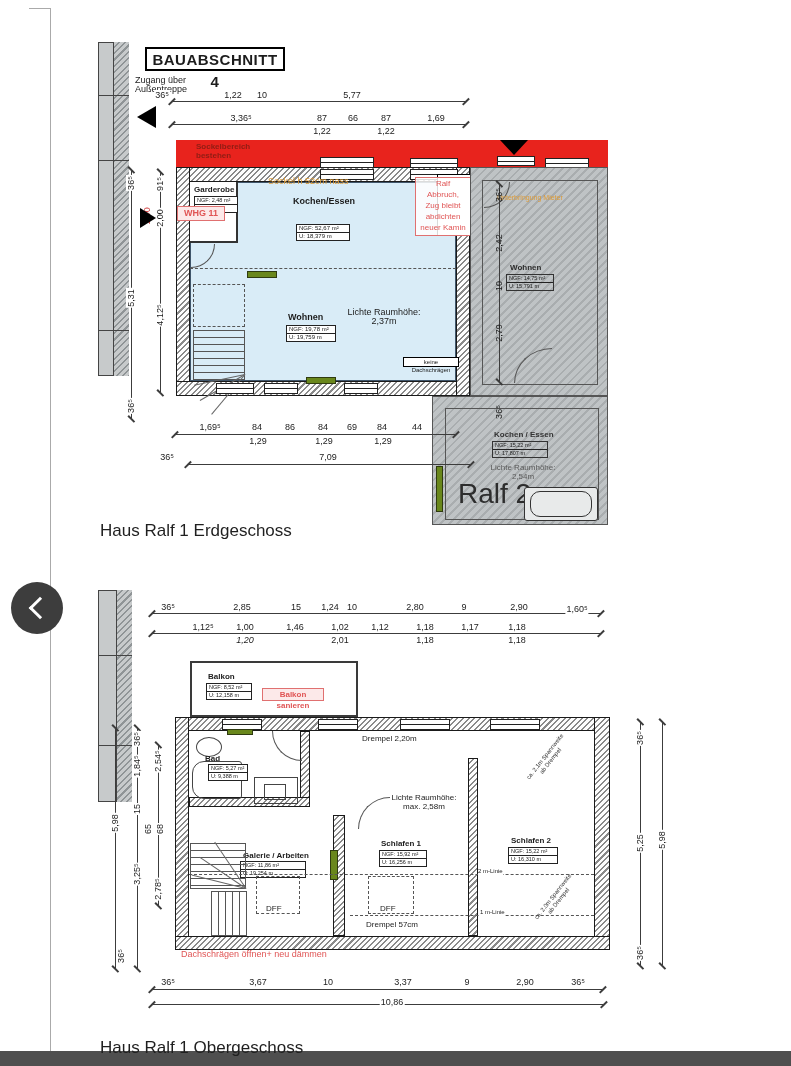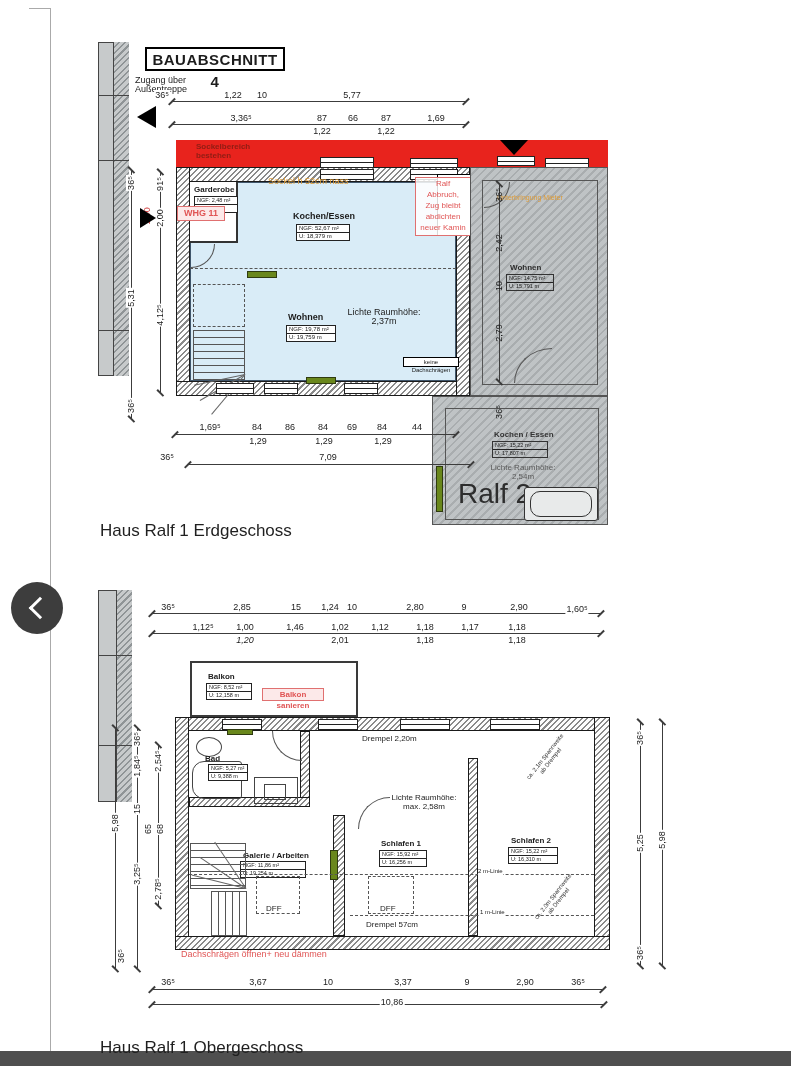--- a/index.html
+++ b/index.html
@@ -134,21 +134,21 @@
 
     <span class="lbl" style="left:194px;top:185px;">Garderobe</span>
     <div class="rt" style="left:194px;top:196px;width:44px;">
       <div>NGF: 2,48 m²</div>
       <div>U: 7,200 m</div>
     </div>
     <div class="redbox" style="left:177px;top:206px;width:48px;height:15px;font-size:9px;line-height:13px;">WHG 11</div>
 
     <span class="txt orange" style="left:268px;top:177px;font-size:9px;">Sockel h 52cm nass</span>
 
-    <span class="lbl" style="left:293px;top:212px;font-size:9px;">Kochen/Essen</span>
+    <span class="lbl" style="left:293px;top:197px;font-size:9px;">Kochen/Essen</span>
     <div class="rt" style="left:296px;top:224px;width:54px;font-size:6px;">
       <div>NGF: 52,67 m²</div>
       <div>U: 18,379 m</div>
     </div>
 
     <div class="abs" style="left:437px;top:174px;width:33px;height:60px;border:1px solid #000;background:#fff;"></div>
     <div class="abs" style="left:415px;top:177px;width:54px;height:57px;border:1px solid #e07070;background:rgba(255,255,255,.85);font-size:8px;line-height:11px;color:#e05555;text-align:center;">
       <div>Ralf</div>
         <div>Abbruch,</div>
         <div>Zug bleibt</div>

